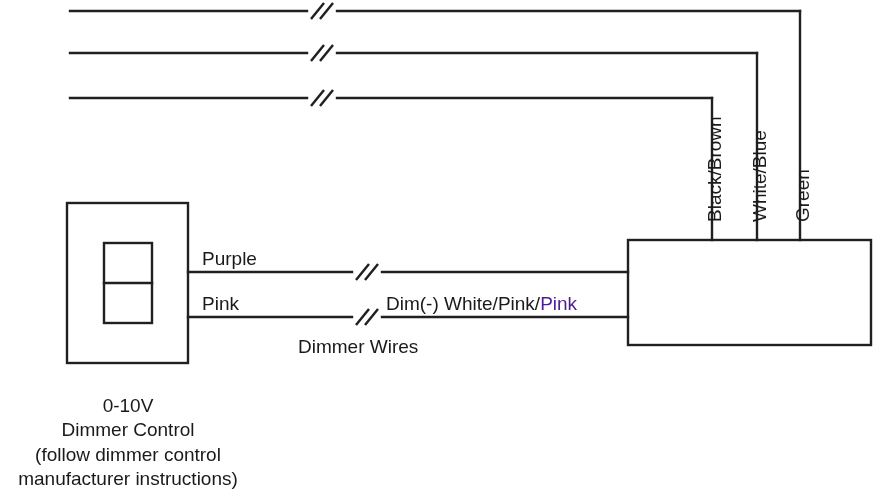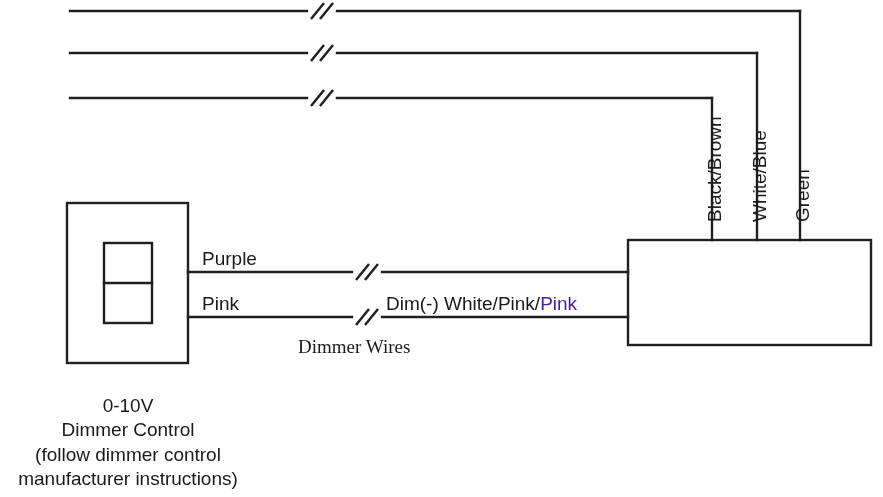--- a/index.html
+++ b/index.html
@@ -134,21 +134,21 @@
   <div class="lbl vert" style="left:793px; top:222px;">Green</div>
 
 
   <div class="lbl lbl-wire" style="left:202px; top:249px;">Purple</div>
 
   <div class="lbl lbl-wire" style="left:202px; top:294px;">Pink</div>
 
 
   <div class="lbl lbl-wire" style="left:386px; top:294px;"><span>Dim(-) White/Pink/</span><span class="pink-word">Pink</span></div>
 
-  <div class="lbl lbl-wire" style="left:298px; top:337px;font-family:Liberation Serif, serif;">Dimmer Wires</div>
+  <div class="lbl lbl-wire" style="left:298px; top:337px;">Dimmer Wires</div>
 
   <div class="caption-block" style="left:-22px; top:394px;">
     <div>0-10V</div>
     <div>Dimmer Control</div>
     <div>(follow dimmer control</div>
     <div>manufacturer instructions)</div>
   </div>
 
 </div>
 

